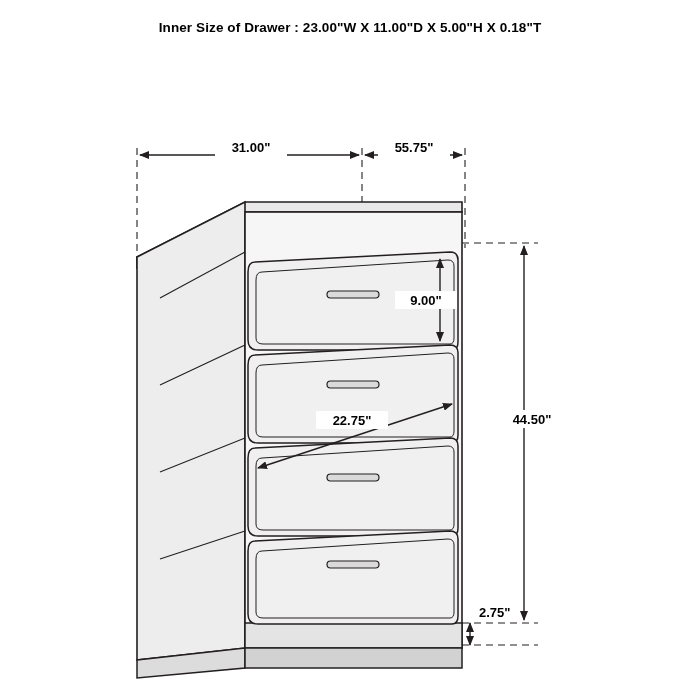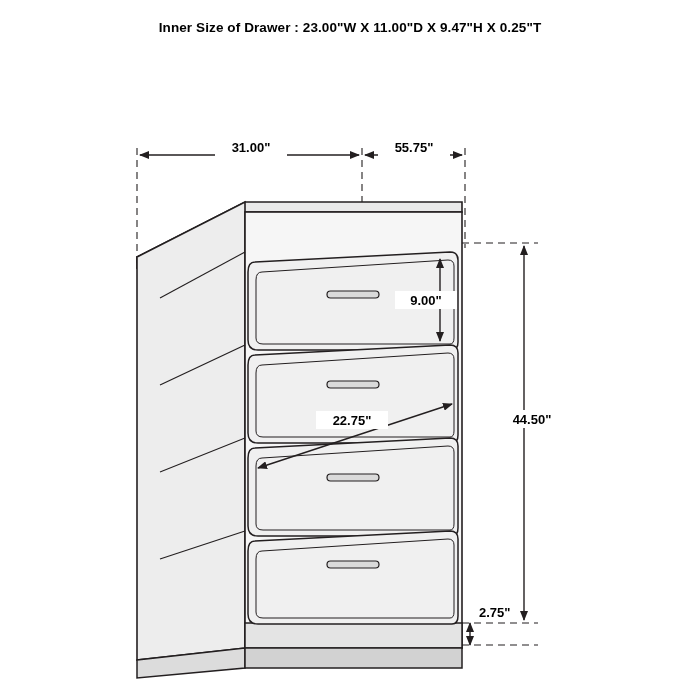--- a/index.html
+++ b/index.html
@@ -43,21 +43,21 @@
     font-size: 13px;
     font-weight: bold;
     fill: #000;
   }
 </style>
 </head>
 <body>
 
 <div id="stage">
 
-  <div id="title">Inner Size of Drawer : 23.00"W X 11.00"D X 9.47"H X 0.25"T</div>
+  <div id="title">Inner Size of Drawer : 23.00"W X 11.00"D X 5.00"H X 0.18"T</div>
 
   <svg id="drawing" viewBox="0 0 700 700">
     <defs>
       <marker id="arrEnd" markerWidth="10" markerHeight="8" refX="9" refY="4" orient="auto" markerUnits="userSpaceOnUse">
         <path d="M0,0 L10,4 L0,8 Z" fill="#231f20"></path>
       </marker>
       <marker id="arrStart" markerWidth="10" markerHeight="8" refX="1" refY="4" orient="auto" markerUnits="userSpaceOnUse">
         <path d="M10,0 L0,4 L10,8 Z" fill="#231f20"></path>
       </marker>
     </defs>

